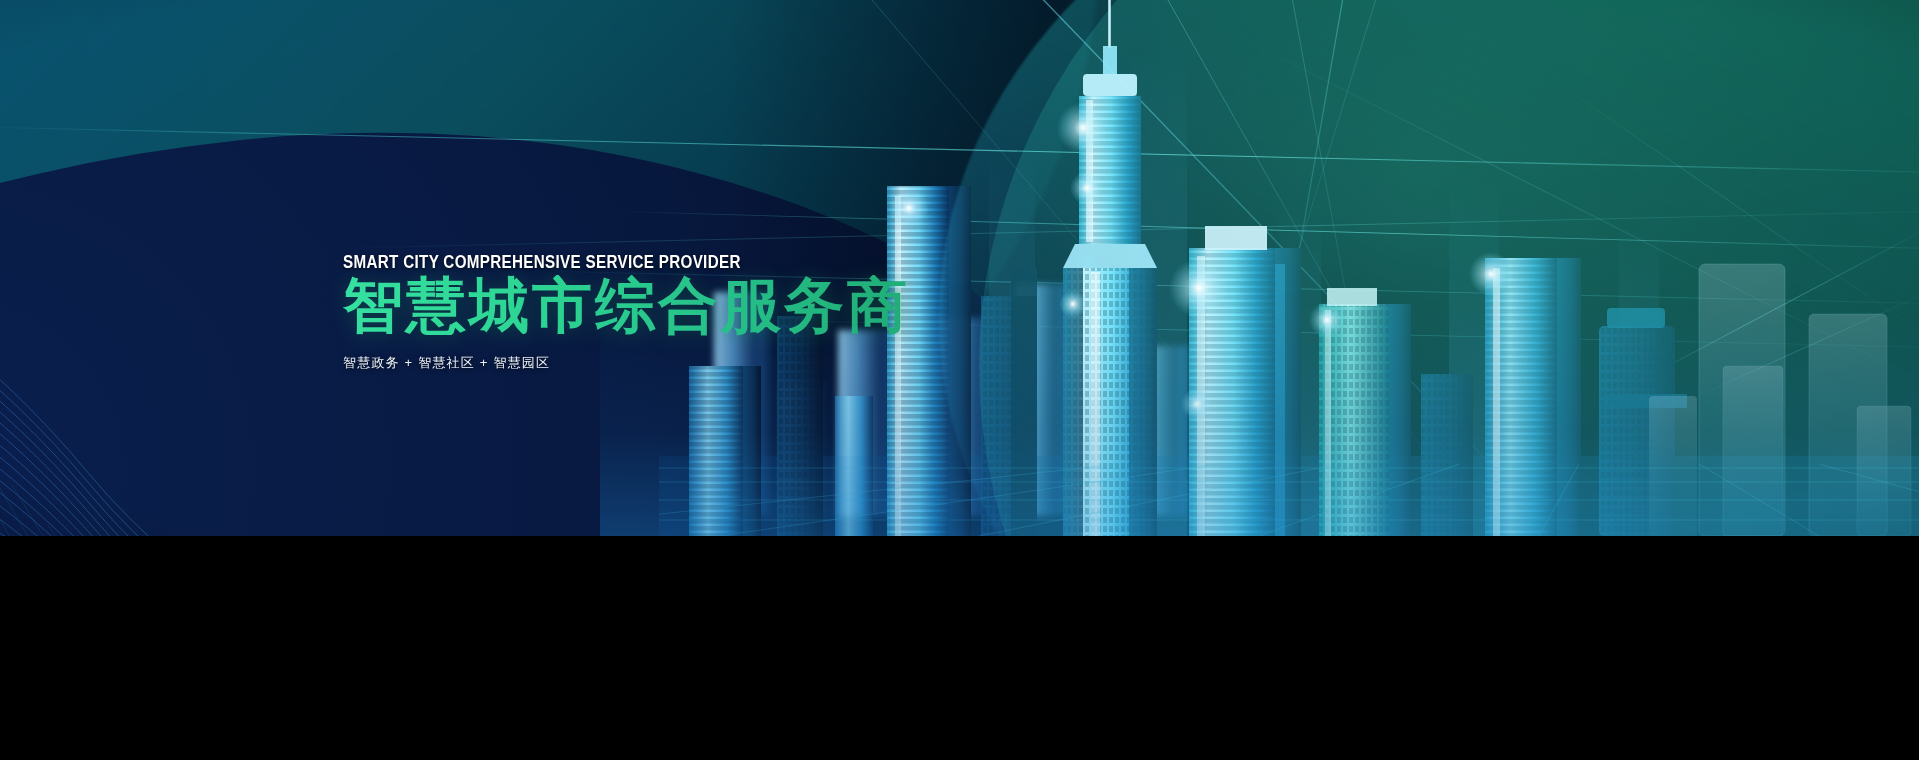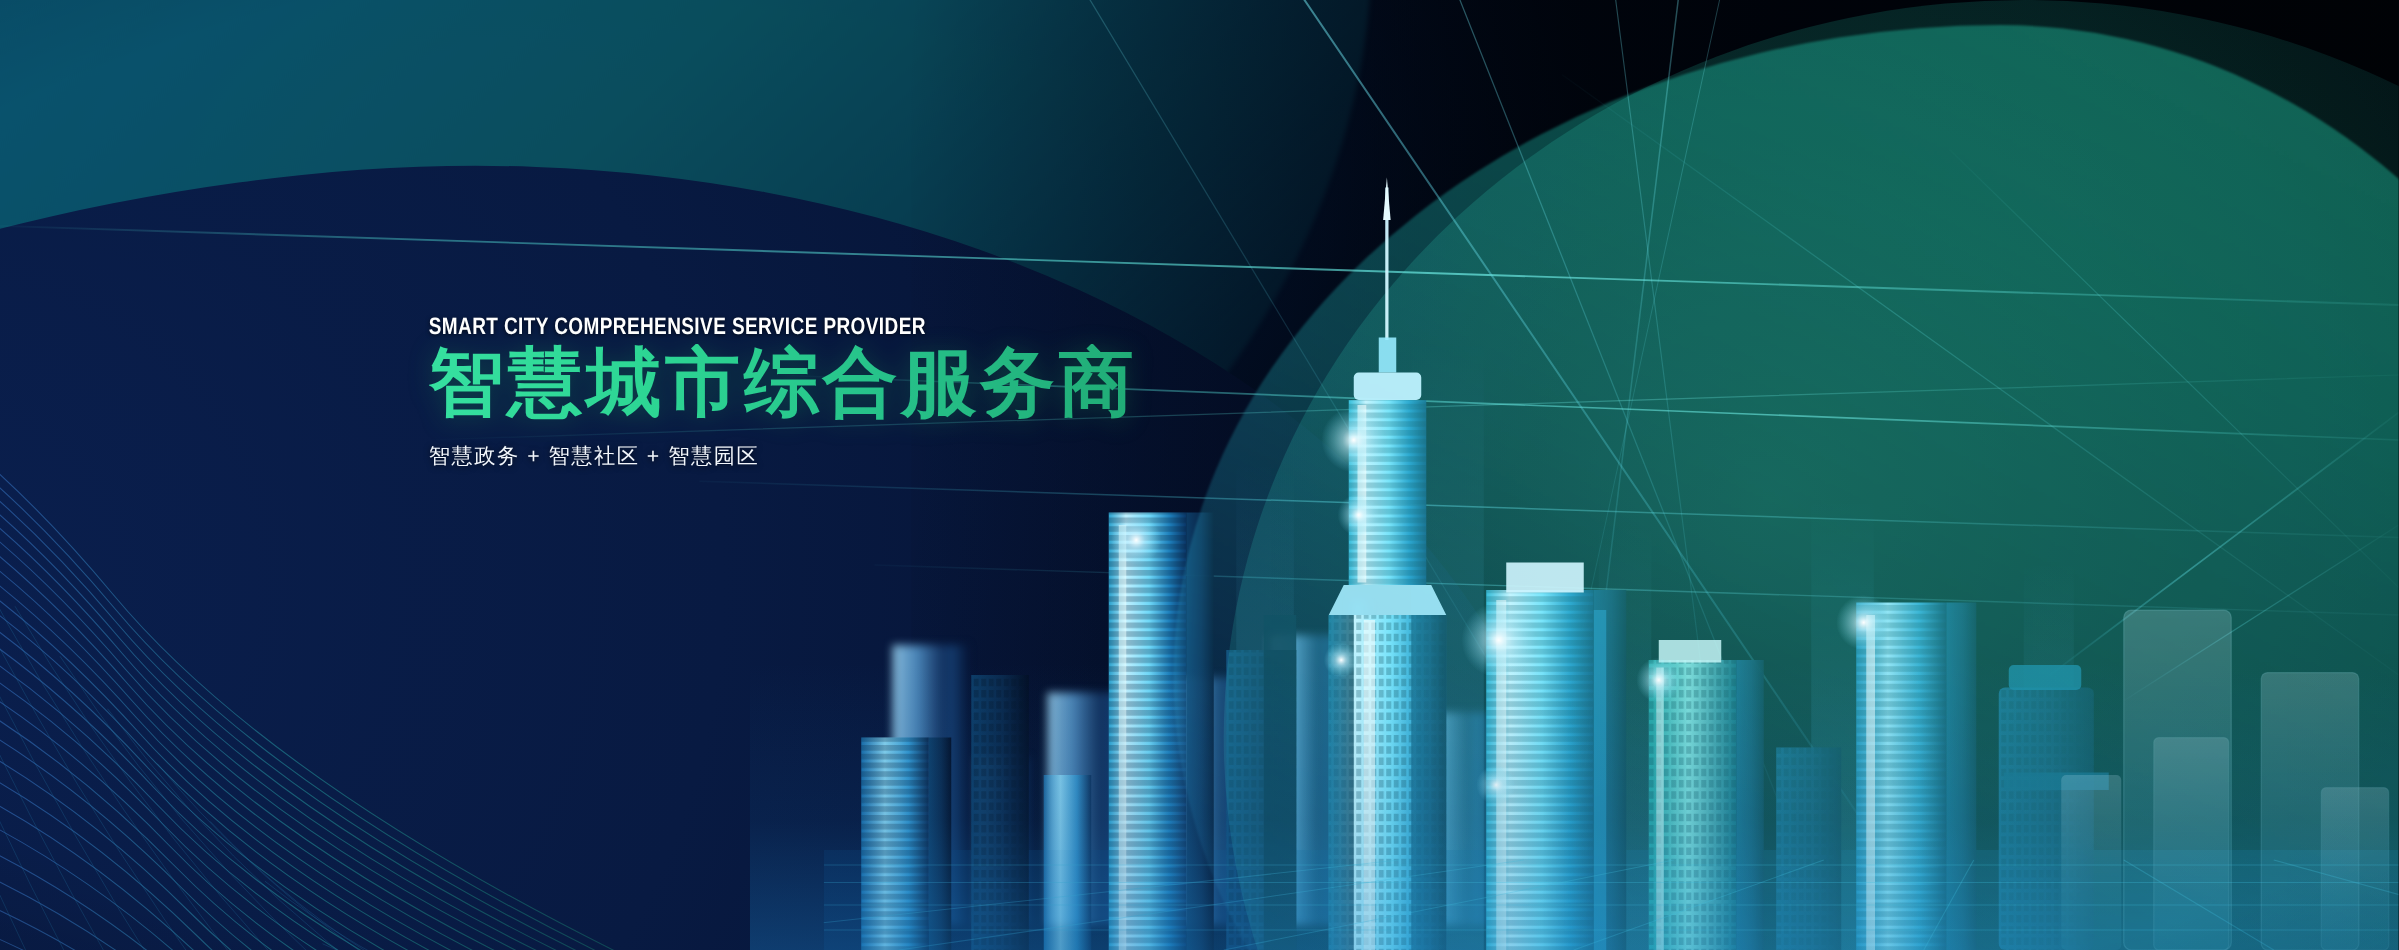--- a/index.html
+++ b/index.html
@@ -2,21 +2,21 @@
 <html lang="zh"><head>
 <meta charset="utf-8">
 <title>Smart City Banner</title>
 <style>
   html,body{margin:0;padding:0;background:#000;}
   *{box-sizing:border-box;}
 
   .banner{
     position:relative;
     width:1919px;
-    height:760px;
+    height:536px;
     overflow:hidden;
     background:#000308;
     font-family:"Liberation Sans","DejaVu Sans",sans-serif;
   }
 
   
 
   
   .bg-base{
     position:absolute; inset:0;
@@ -151,21 +151,21 @@
     white-space:nowrap;
     background:linear-gradient(95deg,#36e0a0 0%,#2dd694 24%,#26c189 52%,#21ae78 76%,#1c9e6d 100%);
     -webkit-background-clip:text;
     background-clip:text;
     color:transparent;
     -webkit-text-fill-color:transparent;
     filter:drop-shadow(0 2px 10px rgba(20,120,80,.45));
   }
   .subline{
     margin:20px 0 0 0;
-    font-size:17px;
+    font-size:13px;
     line-height:1;
     font-weight:400;
     letter-spacing:1.2px;
     color:#f2f6fb;
     white-space:nowrap;
     text-shadow:0 1px 5px rgba(0,0,0,.75);
   }
 </style>
 </head>
 <body>

